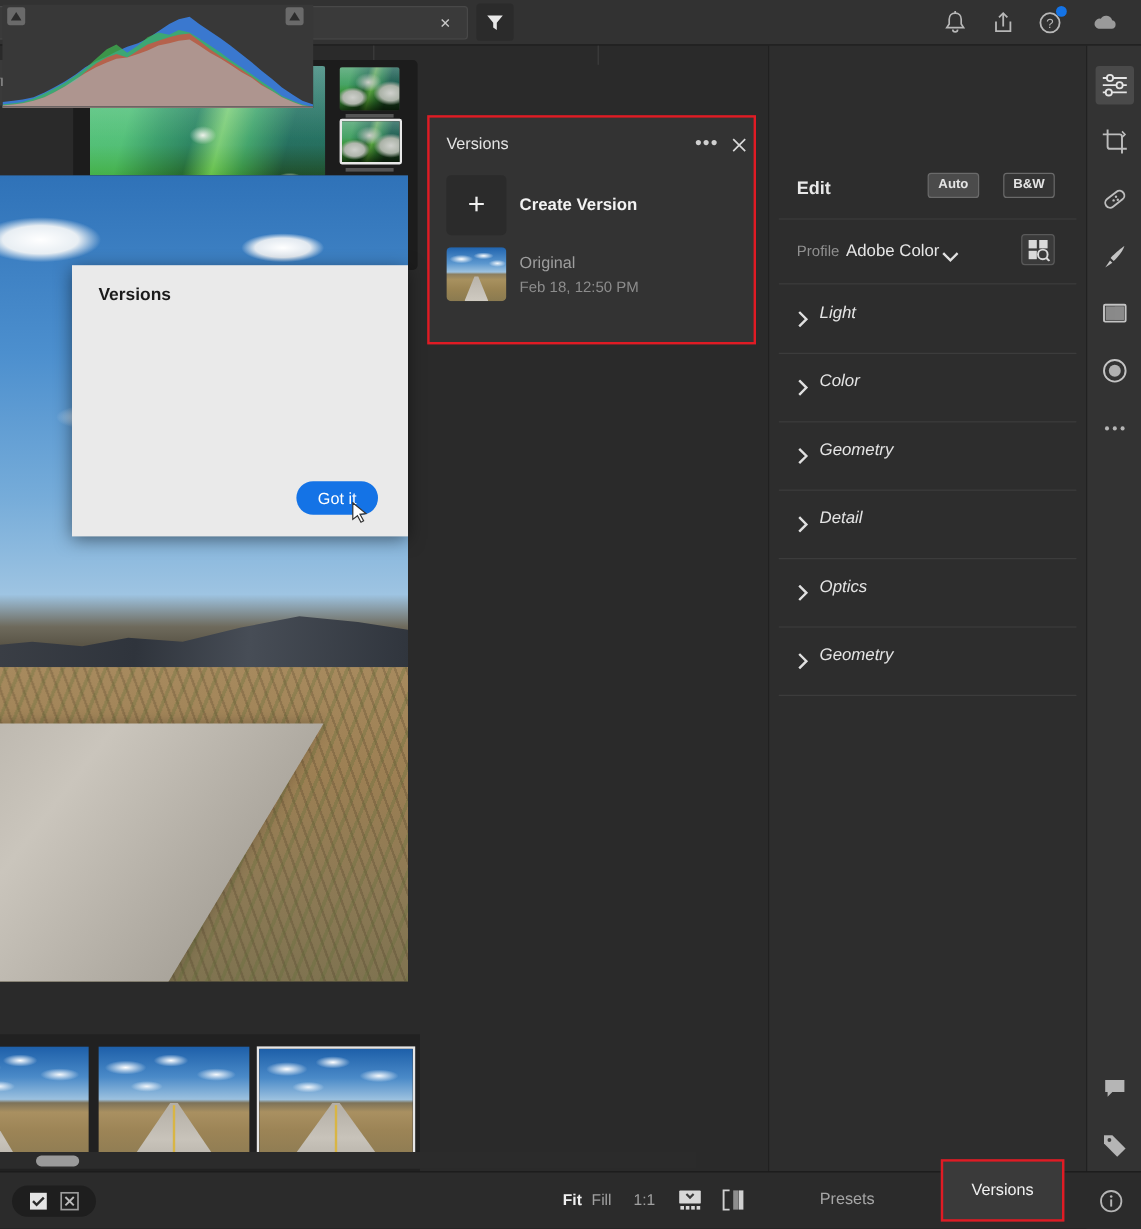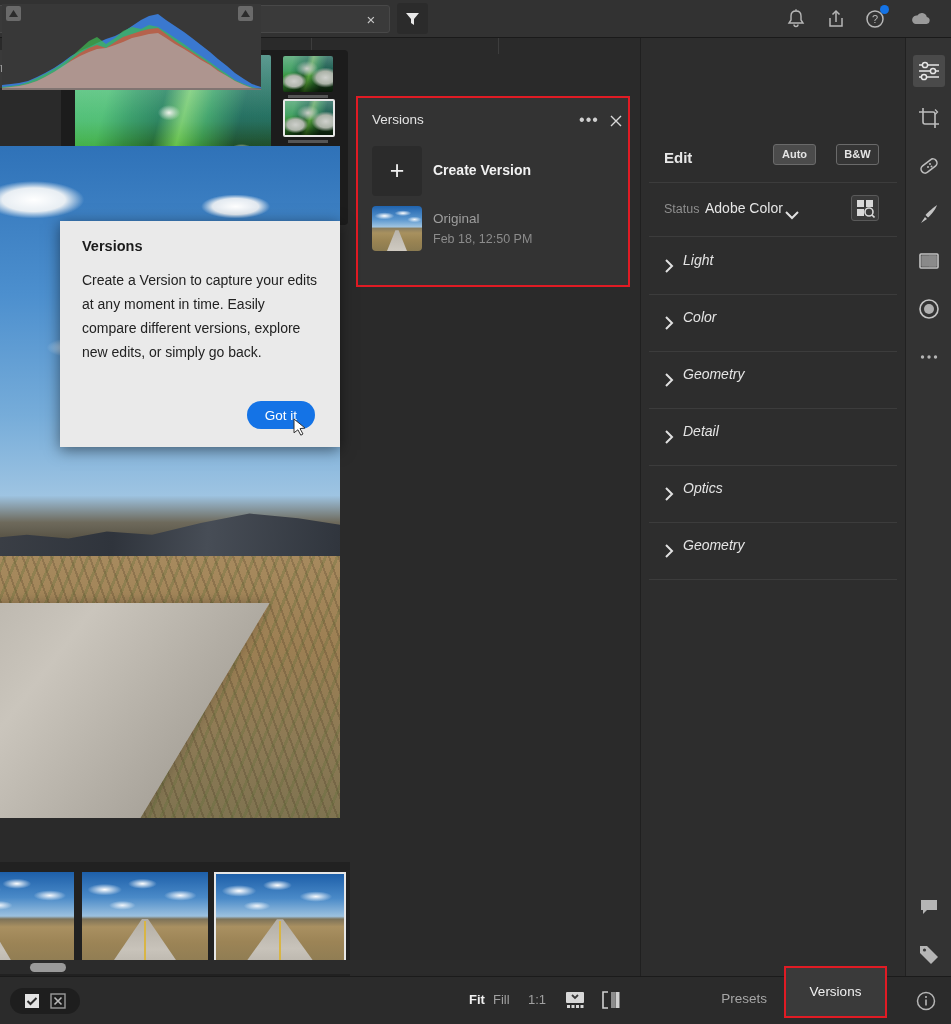--- a/index.html
+++ b/index.html
@@ -313,21 +313,21 @@
   #vm-fill{ left:493px; color:#a0a0a0; }
   #vm-11{ left:528px; color:#a0a0a0; }
   #vm-compare{ left:565px; width:20px; height:20px; top:991px; }
   #vm-beforeafter{ left:601px; width:20px; height:20px; top:990px; }
 
   #tab-presets{
     position:absolute; left:645px; top:976px; width:122px; height:48px;
     cursor:pointer;
   }
   #tab-presets span{
-    position:absolute; left:0; right:0; top:15px; text-align:right;
+    position:absolute; left:0; right:0; top:15px; text-align:center;
     font-size:13.5px; color:#a6a6a6;
   }
   #tab-versions{
     position:absolute; left:784px; top:966px; width:103px; height:52px;
     background:#3a3a3a; border:2px solid #e01b24; cursor:pointer;
   }
   #tab-versions span{
     position:absolute; left:0; right:0; top:16px; text-align:center;
     font-size:13.5px; color:#f0f0f0;
   }
@@ -427,21 +427,20 @@
   <div id="vo-thumb">
     <div class="roadshot"></div>
       <div class="roadline"></div>
   </div>
   <div id="vo-name">Original</div>
   <div id="vo-date">Feb 18, 12:50 PM</div>
 </div>
 
 <div id="coach">
   <div id="coach-title">Versions</div>
-  <div id="coach-body">Create a Version to capture your edits at any moment in time. Easily compare different versions, explore new edits, or simply go back.</div>
 </div>
 <button id="coach-cta">Got it</button>
 <svg id="cursor" viewBox="0 0 14 20">
   <path d="M1 1l11 9-5 .6 3 5.4-2.2 1.2-2.9-5.4-3.9 3z" fill="#fff" stroke="#333" stroke-width="1"></path>
 </svg>
 
 <div id="right-panel"></div>
 
 <div id="histogram">
   <svg width="259" height="86" viewBox="0 0 259 86" preserveAspectRatio="none">
@@ -464,21 +463,21 @@
 </div>
 
 <div id="edit-header" style="position:absolute;left:640px;top:134px;width:265px;height:50px">
   <div id="edit-title">Edit</div>
   <div id="btn-auto">Auto</div>
   <div id="btn-bw">B&amp;W</div>
 </div>
 <div class="divider" style="top:182px;left:649px"></div>
 
 <div id="profile-row" style="position:absolute;left:640px;top:185px;width:265px;height:50px">
-  <div id="profile-label">Status</div>
+  <div id="profile-label">Profile</div>
   <div id="profile-value">Adobe Color</div>
   <div id="profile-caret">
     <svg width="14" height="9" viewBox="0 0 14 9">
         <path d="M1 1l6 6 6-6" fill="none" stroke="#e0e0e0" stroke-width="2"></path>
       </svg>
   </div>
   <div id="profile-browse">
     <svg width="18" height="18" viewBox="0 0 18 18">
       <rect x="0" y="0" width="7" height="7" fill="#d9d9d9"></rect>
       <rect x="9" y="0" width="7" height="7" fill="#d9d9d9"></rect>

